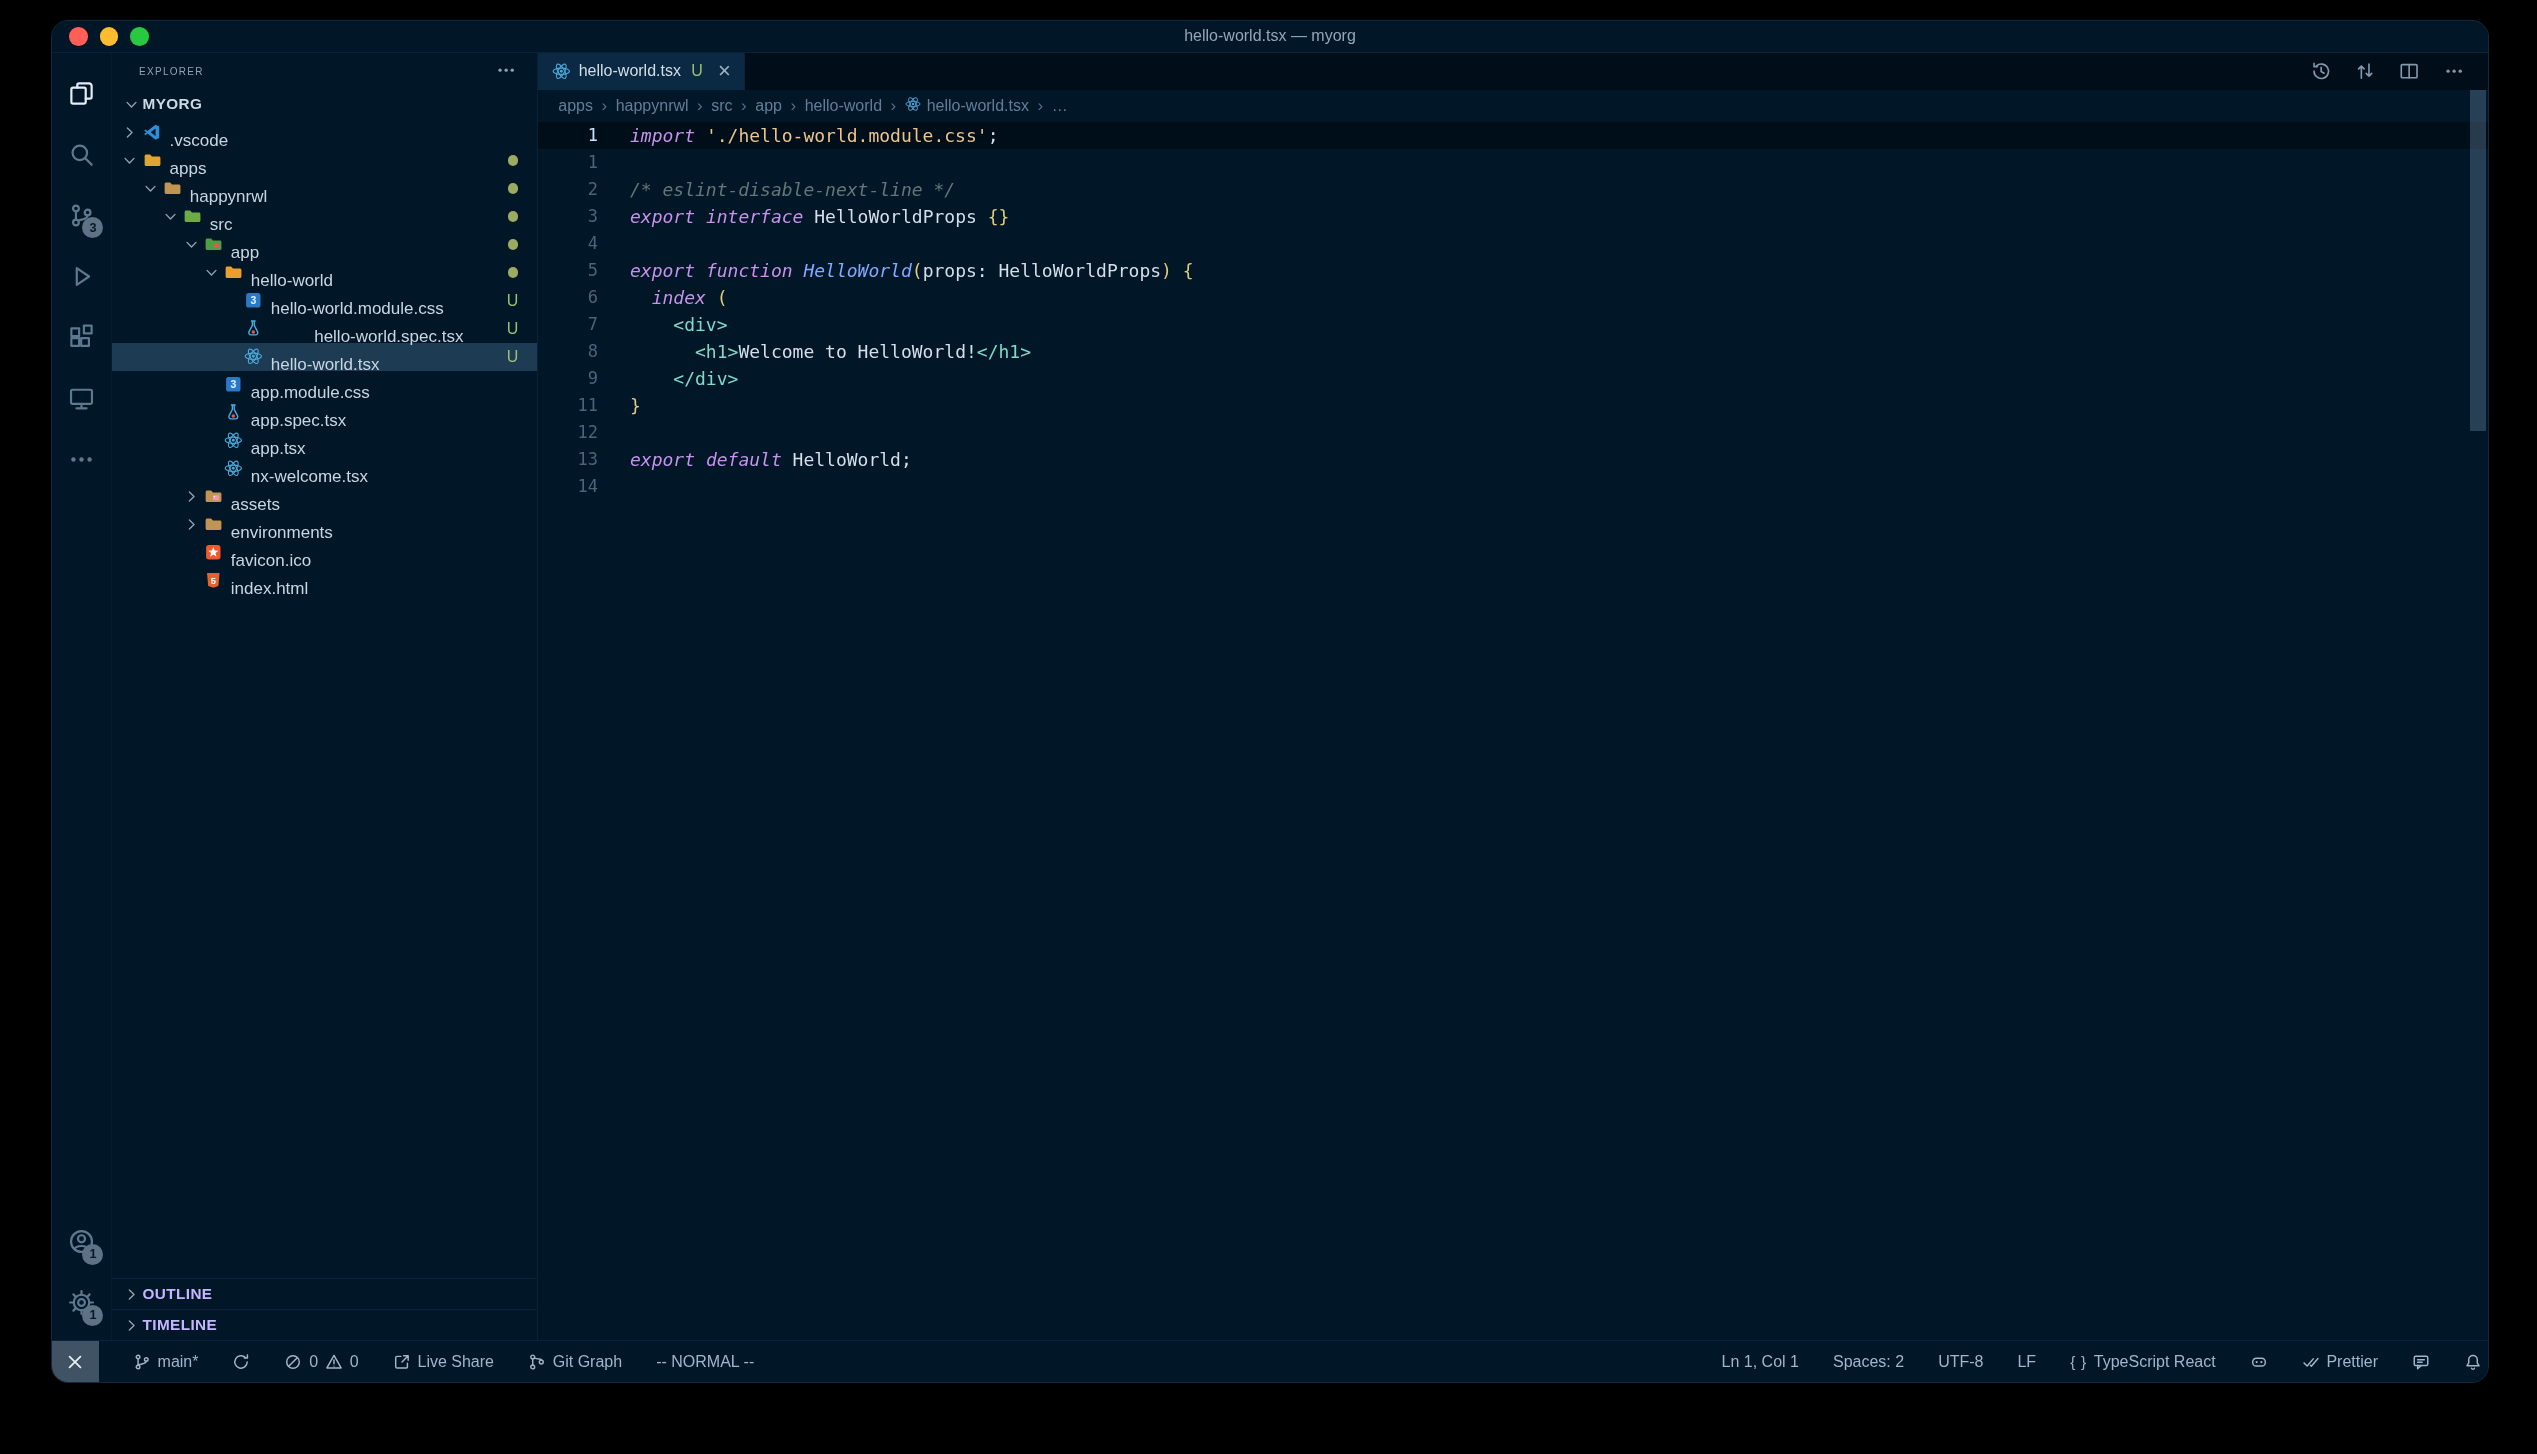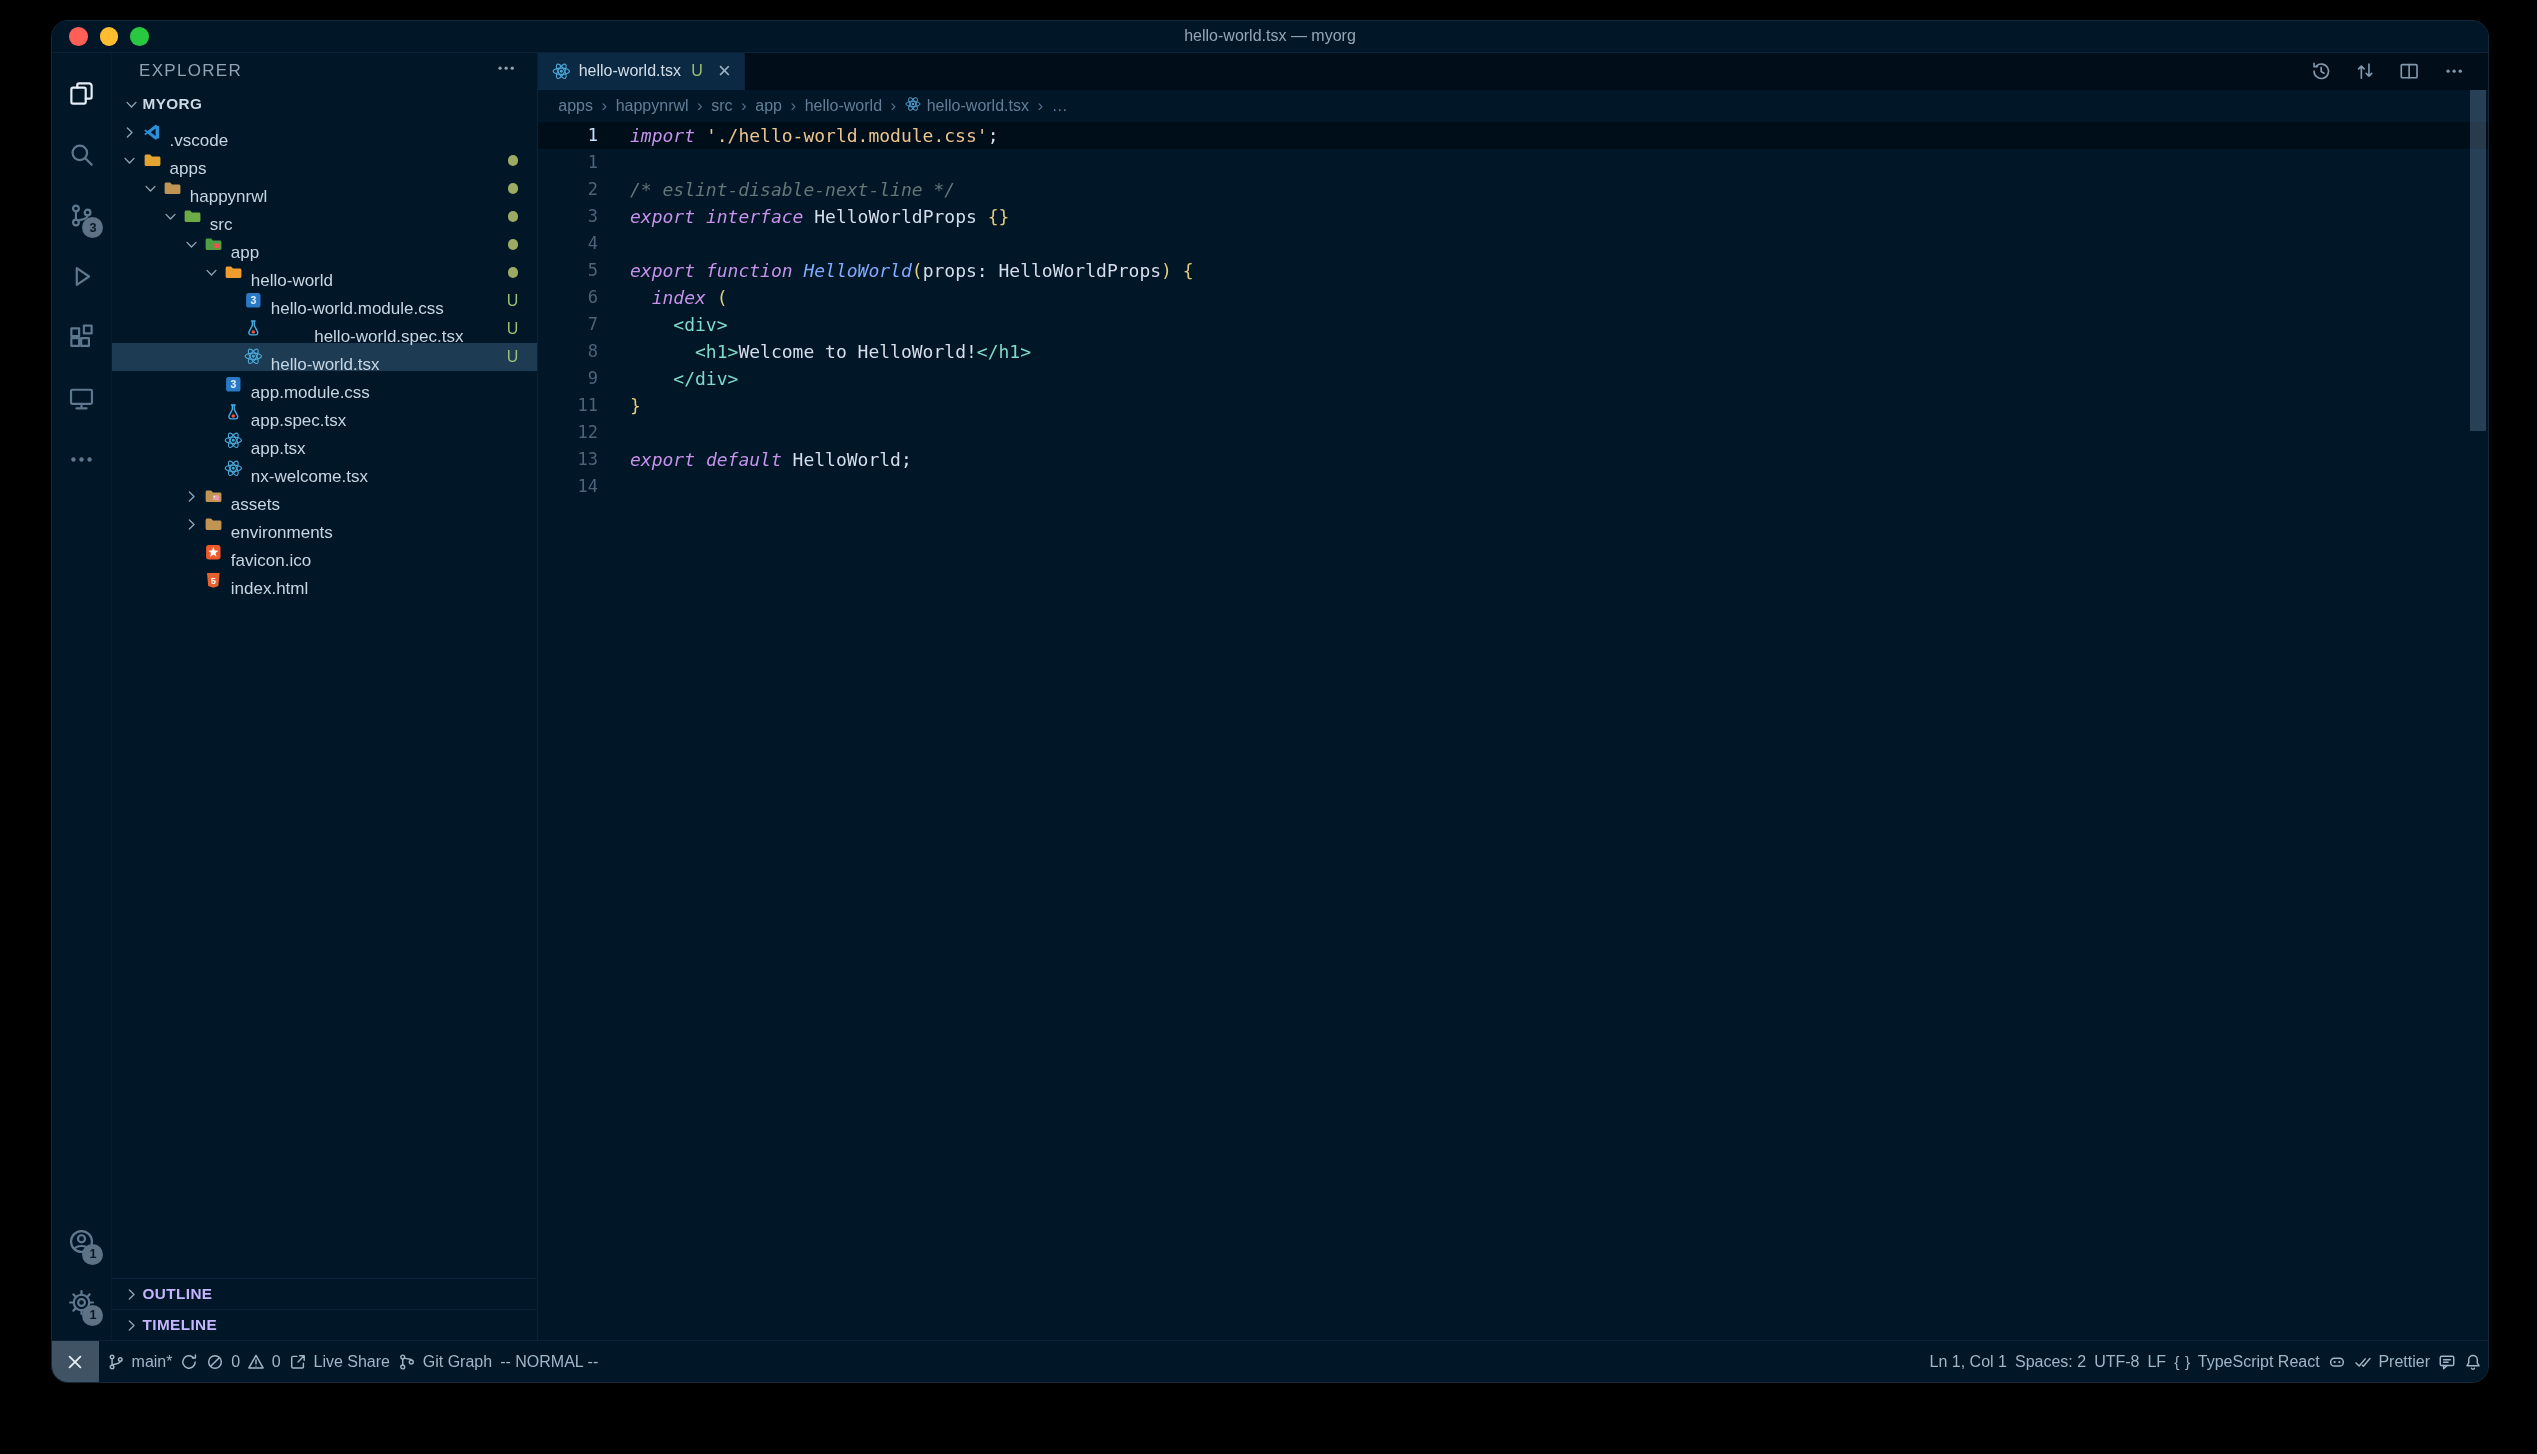--- a/index.html
+++ b/index.html
@@ -14,21 +14,21 @@
   
   .main{flex:1;display:flex;min-height:0;}
   .activitybar{flex:0 0 59px;display:flex;flex-direction:column;justify-content:space-between;align-items:center;padding:10.2px 0 6.8px;background:#011627;}
   .ab-group{display:flex;flex-direction:column;align-items:center;}
   .ab-item{width:59px;height:61px;display:flex;align-items:center;justify-content:center;position:relative;color:#5e788e;cursor:pointer;}
   .ab-item.active{color:#e5eef6;}
   .ab-item .icon svg{width:27px;height:27px;}
   .badge{position:absolute;right:7.6px;bottom:7.6px;min-width:21px;height:21px;border-radius:11px;background:#5d7285;color:#0a1826;font-size:12.7px;font-weight:bold;display:flex;align-items:center;justify-content:center;padding:0 3.4px;box-sizing:border-box;}
   
   .sidebar{flex:0 0 425px;display:flex;flex-direction:column;background:#011627;border-left:0.8px solid #081c30;border-right:0.8px solid #0b2138;min-height:0;}
-  .sb-header{flex:0 0 37px;display:flex;align-items:center;justify-content:space-between;padding:0 20.3px 0 27px;color:#8fa3b5;font-size:17px;letter-spacing:1.3px;}
+  .sb-header{flex:0 0 37px;display:flex;align-items:center;justify-content:space-between;padding:0 20.3px 0 27px;color:#8fa3b5;font-size:10px;letter-spacing:1.3px;}
   .sb-more{color:#8fa3b5;cursor:pointer;}
   .sb-more svg{width:20.3px;height:20.3px;}
   .sb-root{flex:0 0 29px;display:flex;align-items:center;padding-left:8.5px;color:#cbd9e5;font-weight:bold;font-size:15.3px;letter-spacing:0.4px;cursor:pointer;}
   .tw{width:22px;height:22px;display:flex;align-items:center;justify-content:center;color:#8fa3b5;flex:0 0 22px;}
   .tw svg{width:17px;height:17px;}
   .tree{flex:1 1 auto;overflow:hidden;}
   .row{height:28px;display:flex;align-items:center;padding-right:18.6px;font-size:17px;color:#c8d6e2;cursor:pointer;white-space:nowrap;}
   .row.selected{background:#1d3b53;}
   .ticon{width:22px;height:22px;display:flex;align-items:center;justify-content:center;margin-right:6.8px;flex:0 0 22px;}
   .ticon svg{width:18.6px;height:18.6px;}
@@ -63,21 +63,21 @@
   .t-kw{color:#c792ea;font-style:italic;}
   .t-cm{color:#637777;font-style:italic;}
   .t-str{color:#ecc48d;}
   .t-fn{color:#82aaff;font-style:italic;}
   .t-br{color:#e0ca7d;}
   .t-tag{color:#7fdbca;}
   .t-pl{color:#d6deeb;}
   .scrollbar{position:absolute;top:0;right:2.5px;width:15.3px;height:341px;background:rgba(103,134,160,.38);}
   
   .statusbar{flex:0 0 41px;display:flex;align-items:stretch;justify-content:space-between;background:#011627;border-top:0.8px solid #0b2138;font-size:16px;color:#9fb6c9;}
-  .st-left,.st-right{display:flex;align-items:center;gap:8px;}
+  .st-left,.st-right{display:flex;align-items:center;gap:34px;}
   .st-right{padding-right:6px;}
   .st-item{display:flex;align-items:center;gap:6.8px;cursor:pointer;height:100%;}
   .st-item .icon svg{width:18px;height:18px;}
   .st-item.boxed{background:#3f5364;color:#e7eef4;padding:0 14.4px;}
   .braces{font-size:15.3px;letter-spacing:0.8px;}
   .icon{display:inline-flex;line-height:0;}
   .c-react{color:#4aa8d8;}
 </style>
 </head>
 <body>

